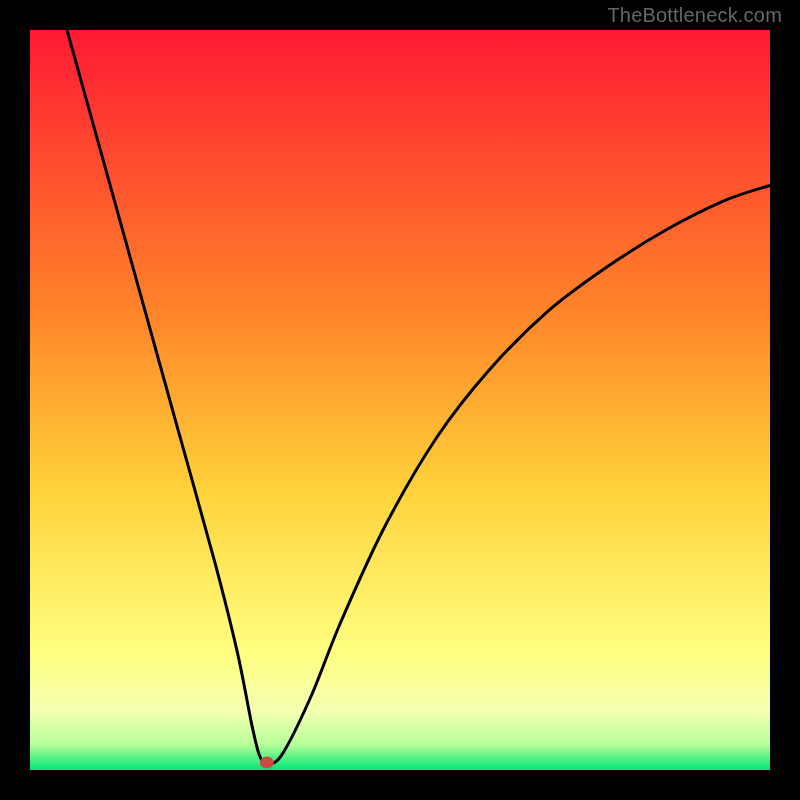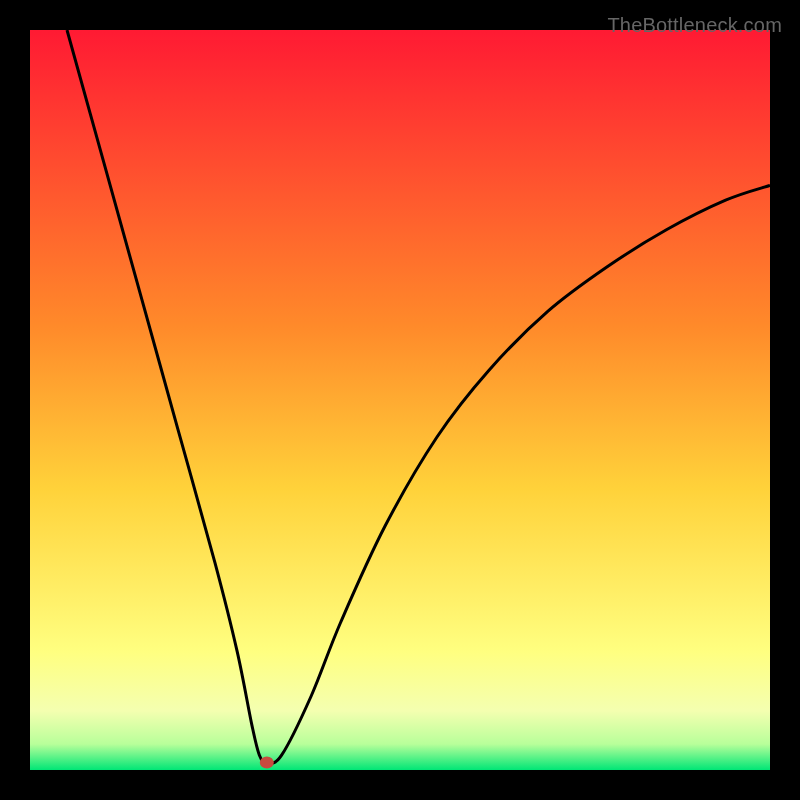--- a/index.html
+++ b/index.html
@@ -18,21 +18,20 @@
   }
   .watermark {
     position: absolute;
     top: 4px;
     right: 18px;
     color: #666;
     font-size: 20px;
     font-weight: 500;
     letter-spacing: 0.2px;
     z-index: 5;
-    margin-top: 10px;
   }
   .plot-area {
     position: absolute;
     left: 30px;
     top: 30px;
     width: 740px;
     height: 740px;
     overflow: hidden;
   }
   svg {

